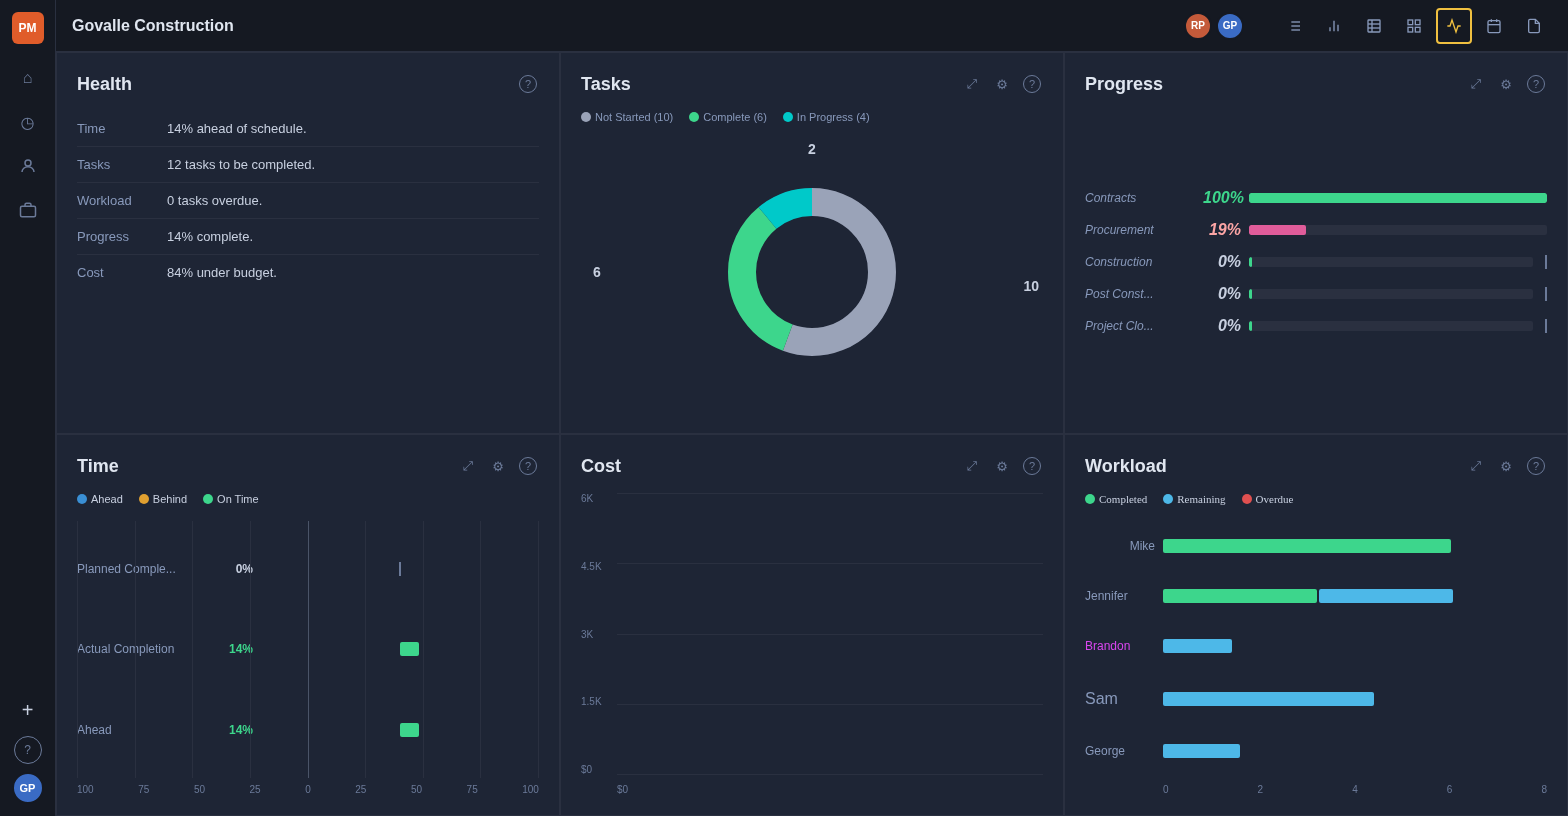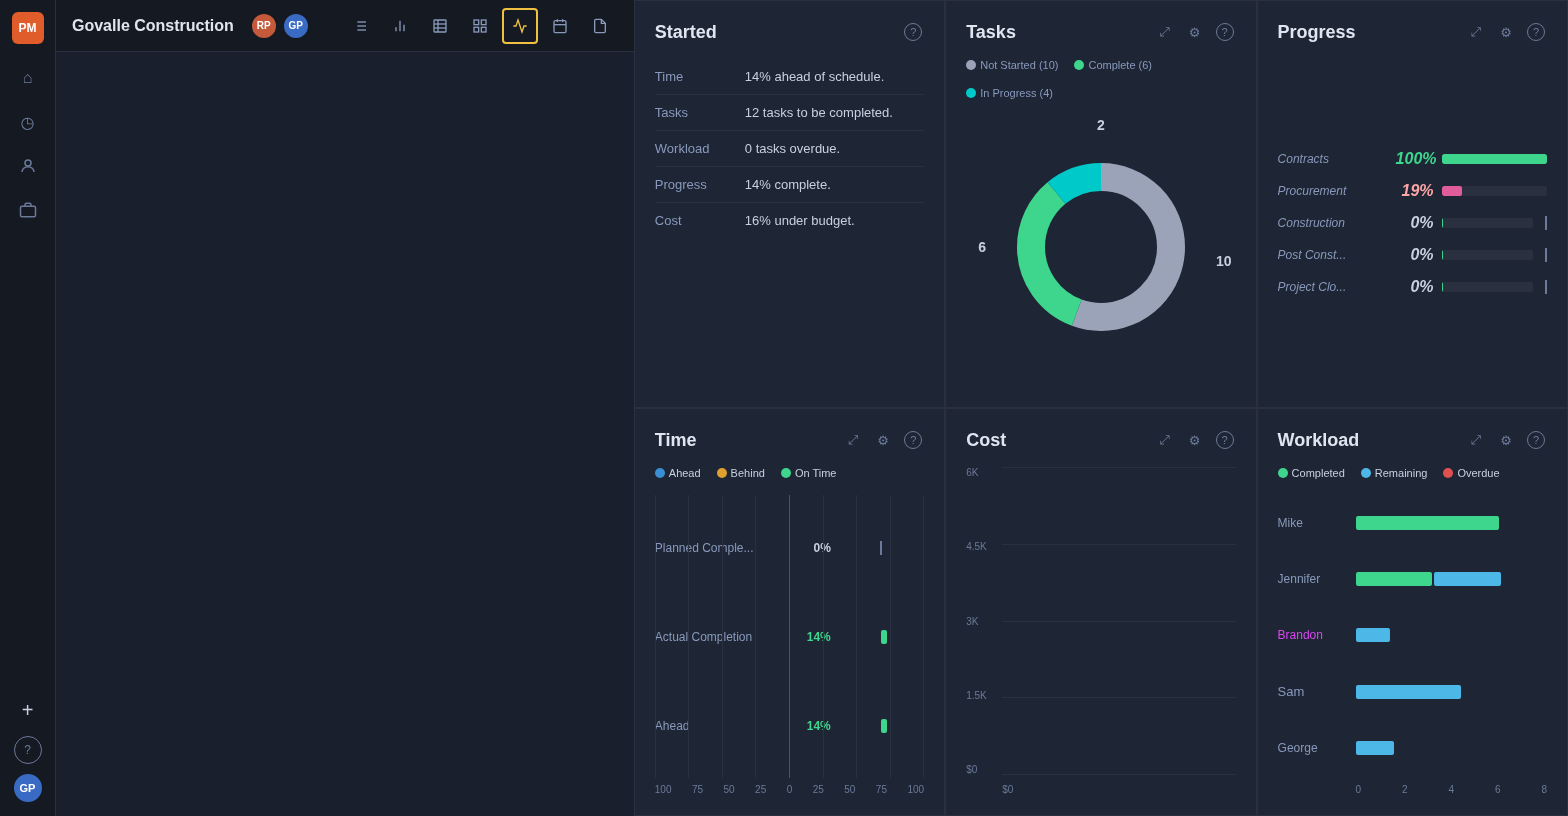--- a/index.html
+++ b/index.html
@@ -47,21 +47,21 @@
       border-radius: 50%;
       background: #3a6bc4;
       display: flex; align-items: center; justify-content: center;
       color: white; font-size: 11px; font-weight: bold;
     }
 
     
     .main {
       flex: 1;
       display: flex;
-      flex-direction: row;
+      flex-direction: column;
       overflow: hidden;
     }
 
     
     .topbar {
       height: 52px;
       background: #151922;
       border-bottom: 1px solid #2a3040;
       display: flex;
       align-items: center;
@@ -176,21 +176,21 @@
     .progress-pct { width: 38px; text-align: right; font-size: 16px; font-weight: 600; }
     .progress-bar-bg { flex: 1; height: 10px; background: #2a3040; border-radius: 2px; overflow: hidden; position: relative; }
     .progress-bar-fill { height: 100%; border-radius: 2px; }
     .progress-tick { width: 2px; height: 14px; background: #6b7a99; margin-left: 4px; }
 
     
     .time-legend { display: flex; gap: 16px; margin-bottom: 16px; font-size: 11px; }
     .cost-legend { display: flex; gap: 16px; margin-bottom: 12px; font-size: 11px; }
 
     
-    .workload-legend { display: flex; gap: 16px; margin-bottom: 16px; font-size: 11px; }
+    .workload-legend { display: flex; gap: 16px; margin-bottom: 16px; font-size: 11px; font-family: Liberation Serif, serif; }
   </style>
 </head>
 <body>
 
 <div class="sidebar">
   <div class="sidebar-logo">PM</div>
   <div class="sidebar-icon">⌂</div>
   <div class="sidebar-icon">◷</div>
   <div class="sidebar-icon">
     <svg width="18" height="18" viewBox="0 0 24 24" fill="none" stroke="currentColor" stroke-width="2">
@@ -273,21 +273,21 @@
             <polyline points="14 2 14 8 20 8"></polyline>
           </svg>
       </div>
     </div>
   </div>
 
   <div class="dashboard">
 
     <div class="panel">
       <div class="panel-header">
-        <span class="panel-title">Started</span>
+        <span class="panel-title">Health</span>
         <div class="panel-actions">
           <div class="panel-action">
             <span style="border:1px solid #6b7a99;border-radius:50%;width:18px;height:18px;display:flex;align-items:center;justify-content:center;font-size:11px;">?</span>
           </div>
         </div>
       </div>
       <table class="health-table">
         <tbody>
             <tr>
           <td>Time</td>
@@ -300,21 +300,21 @@
         <tr>
           <td>Workload</td>
           <td>0 tasks overdue.</td>
         </tr>
         <tr>
           <td>Progress</td>
           <td>14% complete.</td>
         </tr>
         <tr>
           <td>Cost</td>
-          <td>16% under budget.</td>
+          <td>84% under budget.</td>
         </tr>
       </tbody>
         </table>
     </div>
 
     <div class="panel">
       <div class="panel-header">
         <span class="panel-title">Tasks</span>
         <div class="panel-actions">
           <div class="panel-action">⤢</div>
@@ -566,21 +566,21 @@
         <div class="legend-item">
           <div class="legend-dot" style="background:#e05050;"></div>
           <span>Overdue</span>
         </div>
       </div>
 
       <div style="flex:1;display:flex;flex-direction:column;">
 
         <div style="flex:1;display:flex;flex-direction:column;justify-content:space-around;">
 
-          <div style="display:flex;align-items:center;gap:8px;">
+          <div style="display:flex;align-items:center;gap:8px;text-align:right;">
             <span style="width:70px;color:#8899bb;font-size:12px;">Mike</span>
             <div style="flex:1;display:flex;gap:2px;align-items:center;">
               <div style="width:75%;height:14px;background:#3dd68c;border-radius:2px;"></div>
             </div>
           </div>
 
           <div style="display:flex;align-items:center;gap:8px;">
             <span style="width:70px;color:#8899bb;font-size:12px;">Jennifer</span>
             <div style="flex:1;display:flex;gap:2px;align-items:center;">
               <div style="width:40%;height:14px;background:#3dd68c;border-radius:2px;"></div>
@@ -589,21 +589,21 @@
           </div>
 
           <div style="display:flex;align-items:center;gap:8px;">
             <span style="width:70px;color:#d946ef;font-size:12px;">Brandon</span>
             <div style="flex:1;display:flex;gap:2px;align-items:center;">
               <div style="width:18%;height:14px;background:#4db8e8;border-radius:2px;"></div>
             </div>
           </div>
 
           <div style="display:flex;align-items:center;gap:8px;">
-            <span style="width:70px;color:#8899bb;font-size:13px;">Sam</span>
+            <span style="width:70px;color:#8899bb;font-size:16px;">Sam</span>
             <div style="flex:1;display:flex;gap:2px;align-items:center;">
               <div style="width:55%;height:14px;background:#4db8e8;border-radius:2px;"></div>
             </div>
           </div>
 
           <div style="display:flex;align-items:center;gap:8px;">
             <span style="width:70px;color:#8899bb;font-size:12px;">George</span>
             <div style="flex:1;display:flex;gap:2px;align-items:center;">
               <div style="width:20%;height:14px;background:#4db8e8;border-radius:2px;"></div>
             </div>

